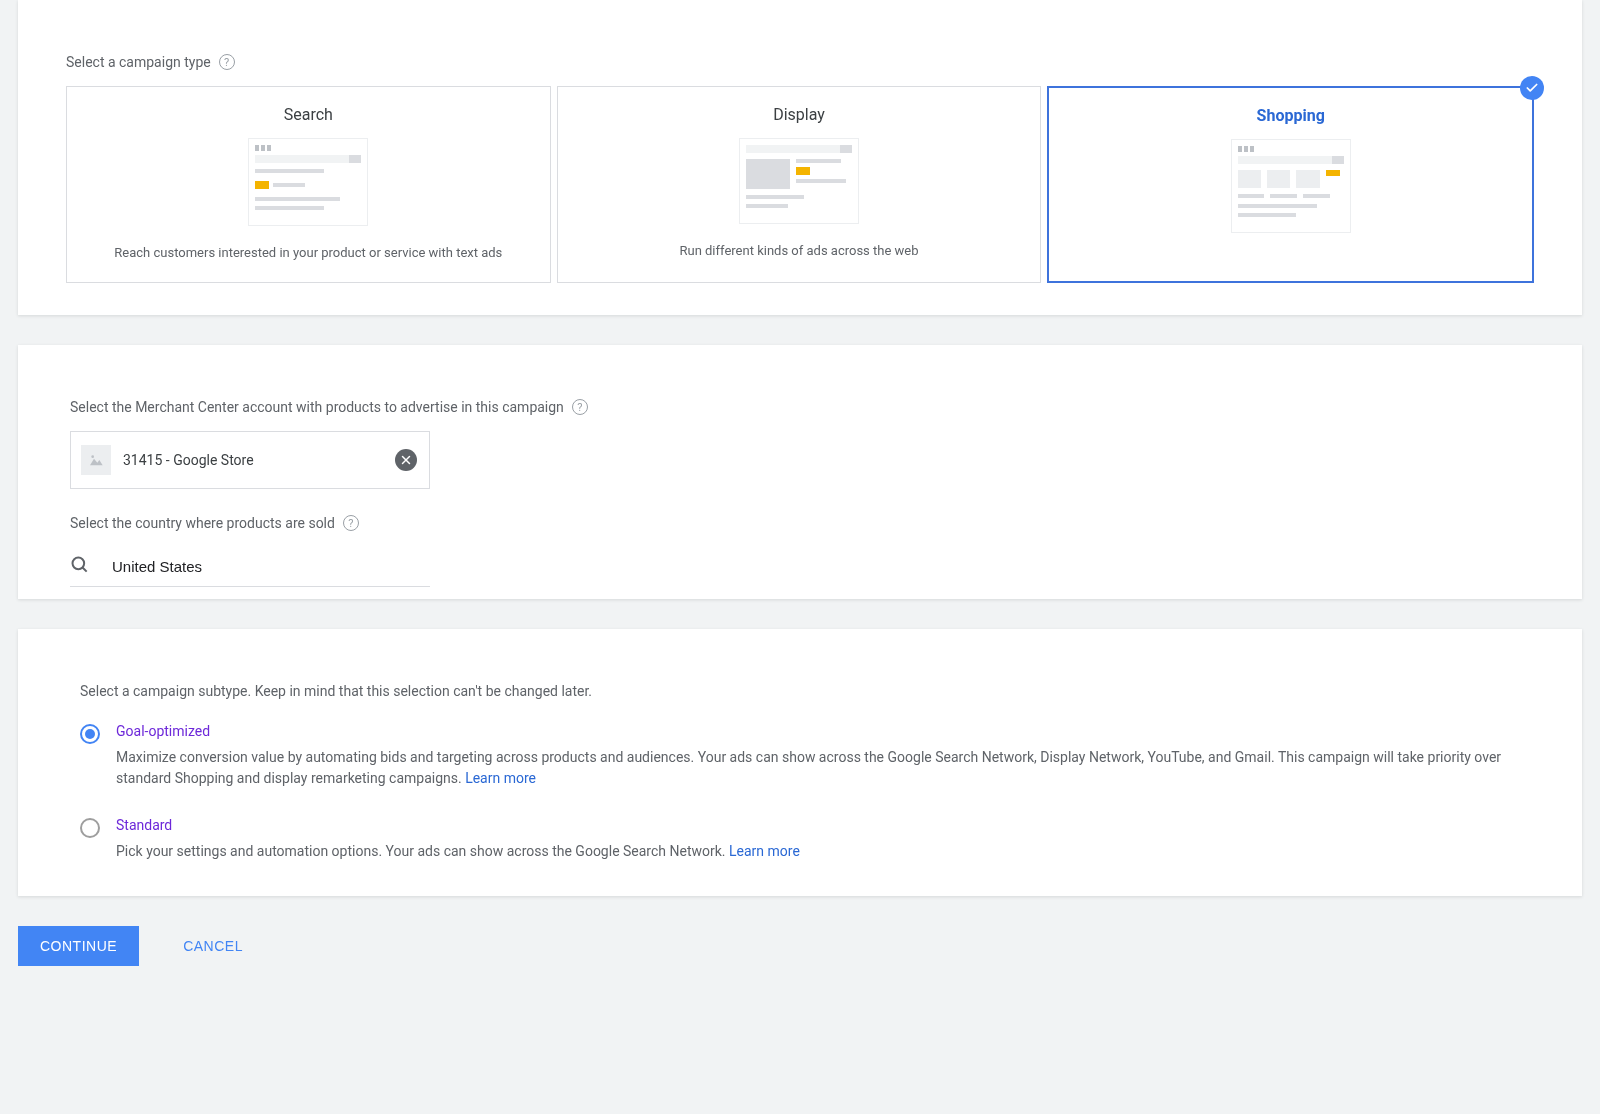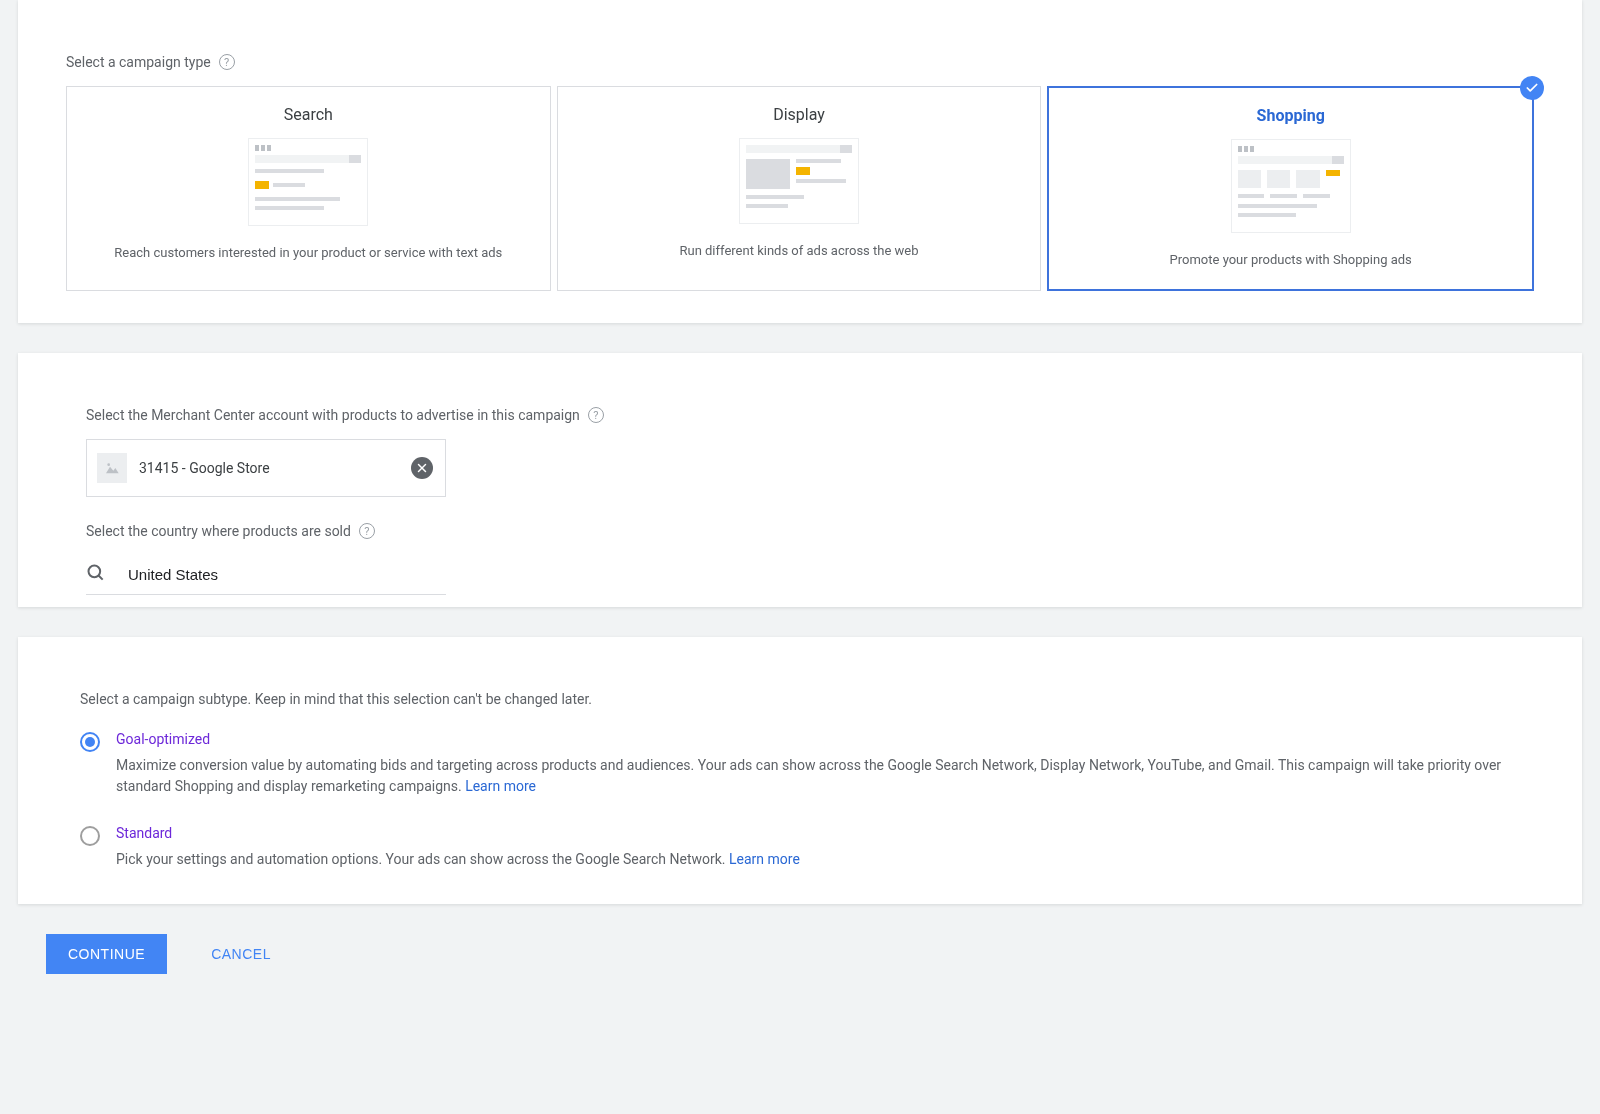--- a/index.html
+++ b/index.html
@@ -9,21 +9,21 @@
     padding: 0 0 40px 0;
     color: #3c4043;
     font-size: 14px;
   }
   .card {
     background: #fff;
     margin: 0 18px 30px 18px;
     box-shadow: 0 1px 3px rgba(60,64,67,.15);
   }
   .card.first { margin-top: 0; padding: 30px 48px 32px 48px; }
-  .card.second { padding: 30px 48px 12px 68px; }
+  .card.second { padding: 30px 48px 12px 52px; }
   .card.third { padding: 30px 48px 28px 62px; }
   .section-label {
     font-size: 14px;
     color: #5f6368;
     display: flex;
     align-items: center;
     gap: 8px;
     margin-bottom: 16px;
     margin-top: 24px;
   }
@@ -140,21 +140,21 @@
     flex-shrink:0; margin-top:1px; cursor:pointer;
   }
   .radio-outer.selected{border-color:#4284f4;}
   .radio-inner{width:10px;height:10px;background:#4284f4;border-radius:50%;}
   .radio-body{flex:1;}
   .radio-title{font-size:14px;color:#6d28d9;margin-bottom:8px;}
   .radio-desc{font-size:14px;color:#5f6368;line-height:1.5;}
   .link{color:#2a68d4;cursor:pointer;}
   .footer{
     padding: 0 18px;
-    display:flex;align-items:center;gap:22px;margin-left:28px;
+    display:flex;align-items:center;gap:22px;
   }
   .btn{
     height:40px;padding:0 22px;
     display:inline-flex;align-items:center;justify-content:center;
     font-size:14px;font-weight:500;letter-spacing:.5px;
     cursor:pointer;text-transform:uppercase;
     border:none;
   }
   .btn.primary{background:#4285f4;color:#fff;}
   .btn.text{background:transparent;color:#4285f4;}
@@ -229,21 +229,20 @@
         </div>
         <div class="shop-row" style="margin-bottom:6px;">
           <div class="disp-line" style="flex:1"></div>
           <div class="disp-line" style="flex:1"></div>
           <div class="disp-line" style="flex:1"></div>
           <div style="flex:.3"></div>
         </div>
         <div class="line" style="width:75%"></div>
         <div class="line linemed"></div>
       </div>
-      <div class="type-desc">Promote your products with Shopping ads</div>
     </div>
 
   </div>
 </div>
 
 <div class="card second">
   <div class="section-label">
     <span>Select the Merchant Center account with products to advertise in this campaign</span>
     <span class="help-icon">?</span>
   </div>

